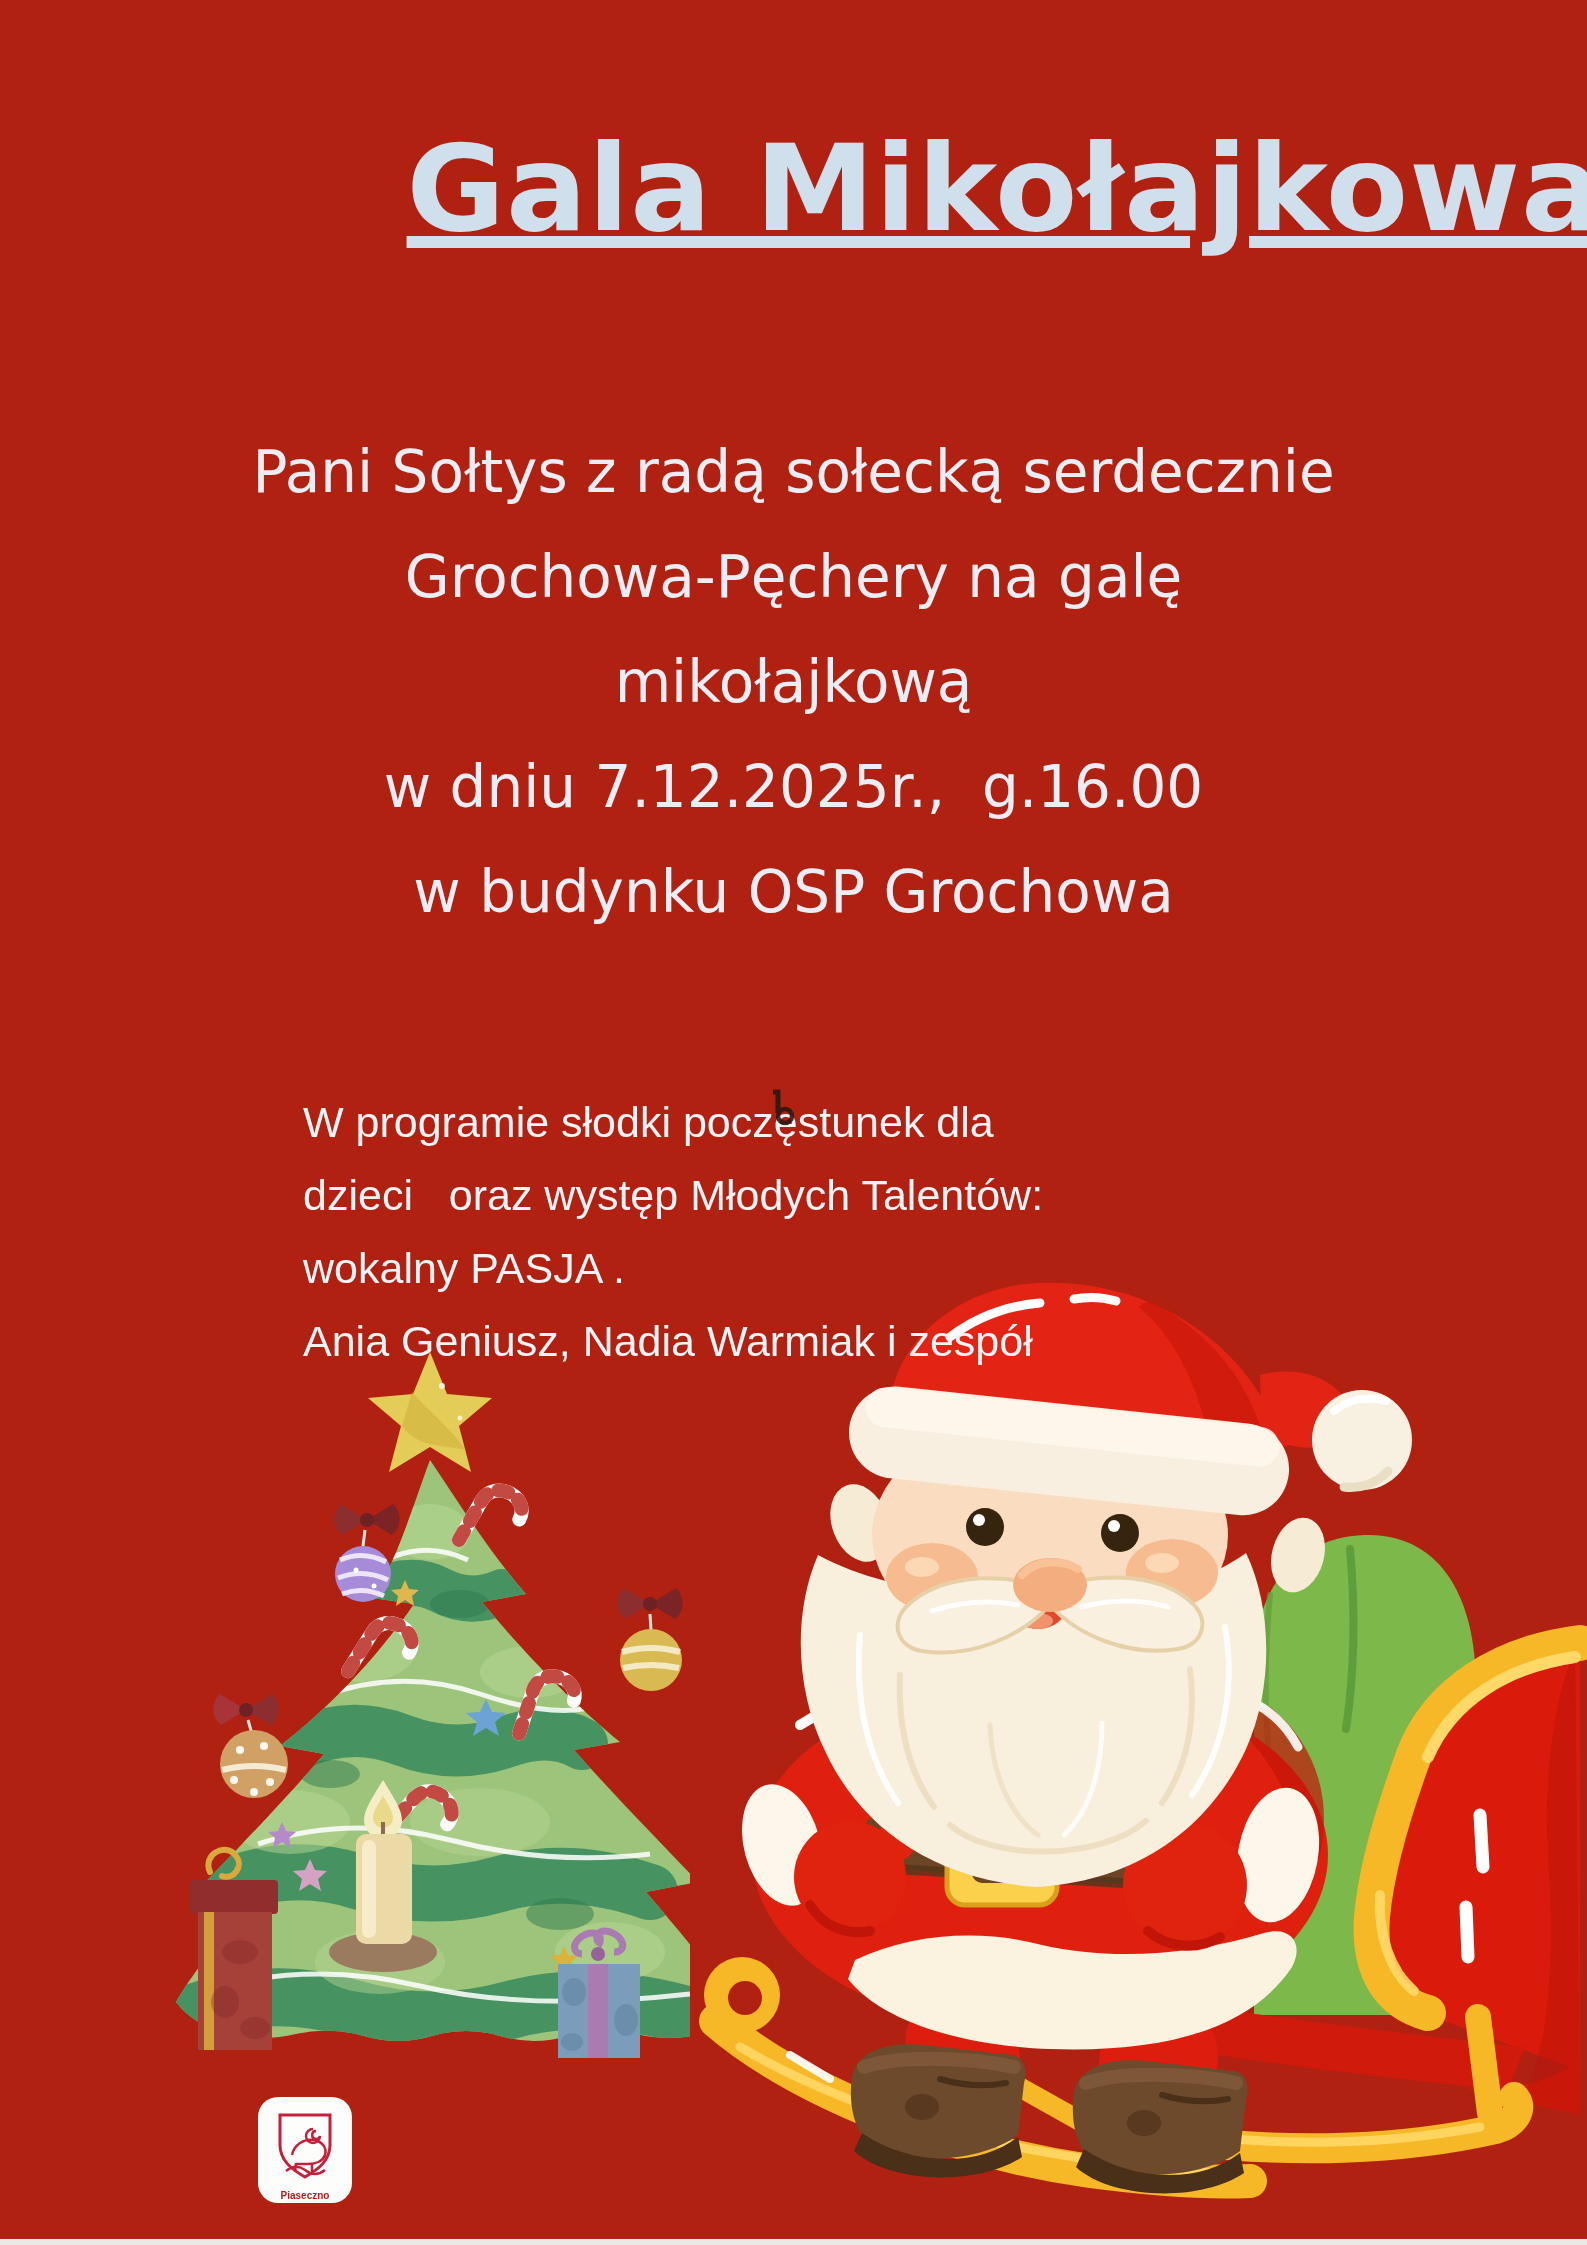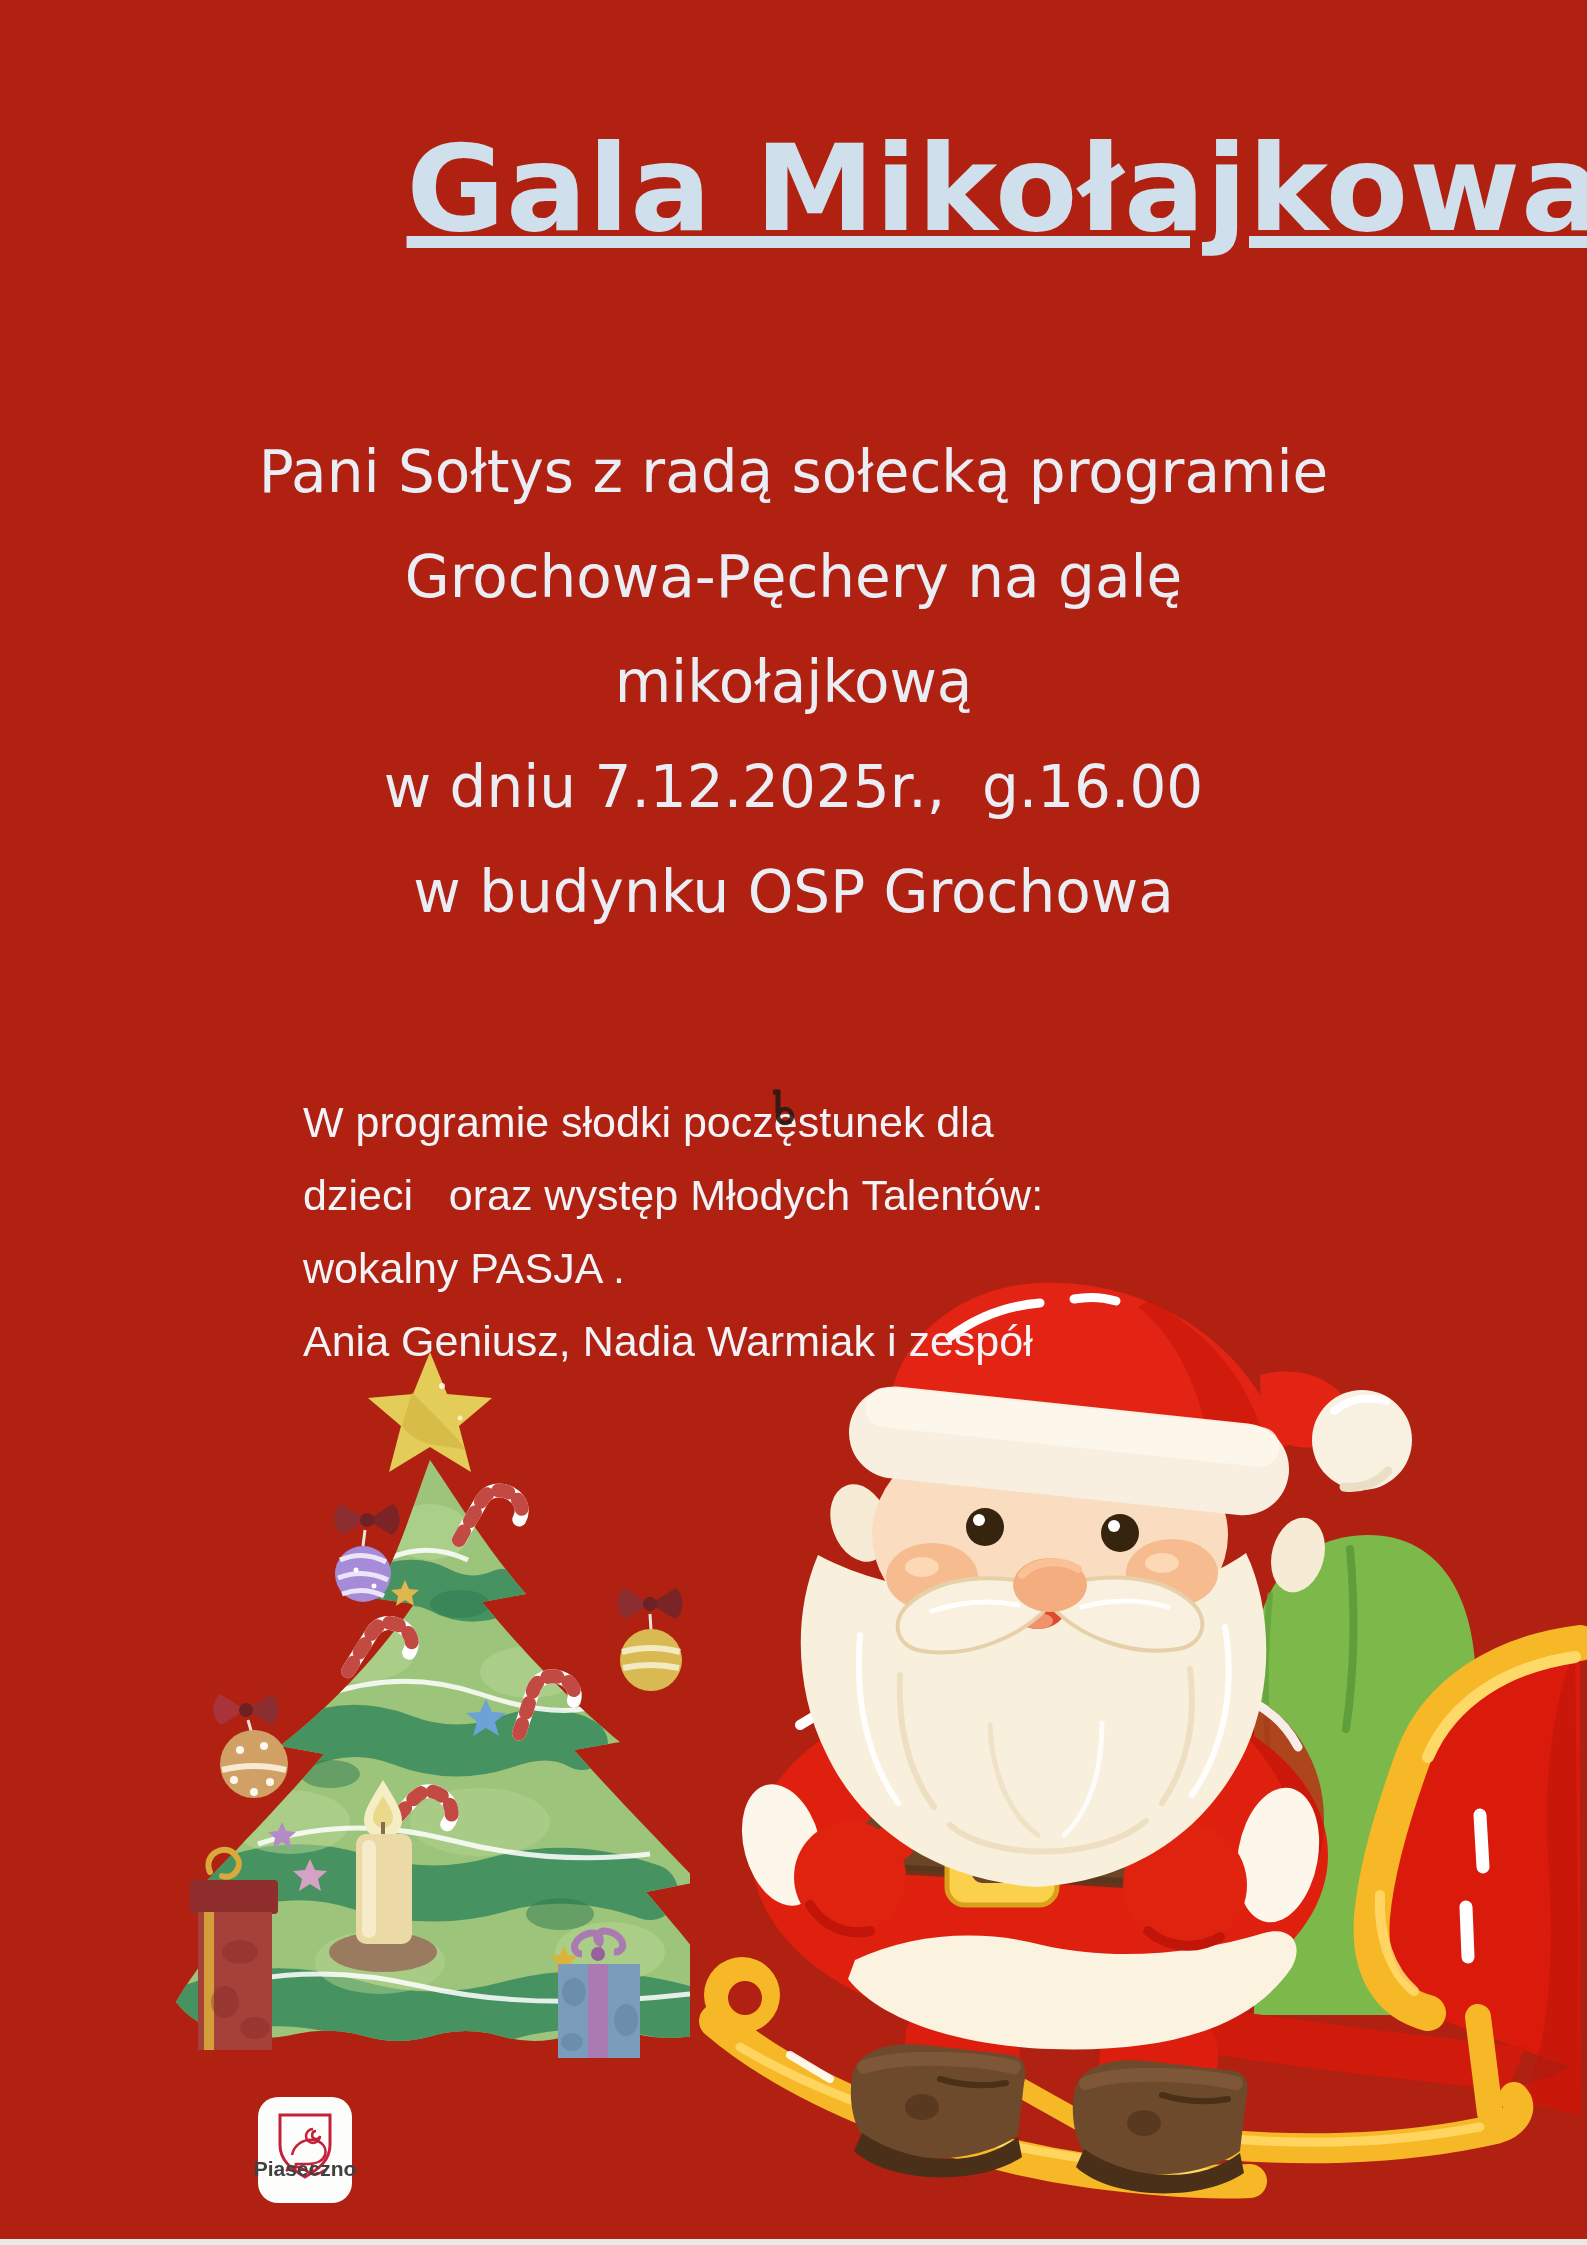--- a/index.html
+++ b/index.html
@@ -30,37 +30,37 @@
   #tree-wrap{left:130px;top:1352px;width:560px;height:710px;}
   #santa-wrap{left:650px;top:1255px;width:937px;height:990px;}
   #cursor-artifact{left:766px;top:1089px;width:30px;height:38px;z-index:4;opacity:.88;}
   .logo{
     position:absolute;left:258px;top:2097px;width:94px;height:106px;z-index:2;
     background:#fdfdfc;border-radius:20px;
     display:flex;flex-direction:column;align-items:center;justify-content:flex-end;
   }
   .logo svg{position:absolute;top:10px;left:0;}
   .logo-label{
-    position:relative;margin-bottom:22px;
-    font-family:"Liberation Sans",sans-serif;font-size:21px;font-weight:700;color:#404040;
+    position:relative;margin-bottom:2px;
+    font-family:"Liberation Sans",sans-serif;font-size:10px;font-weight:700;color:#b91c1c;
   }
   .bottom-strip{
     position:absolute;left:0;bottom:0;width:100%;height:6px;
     background:#ebe9e6;z-index:5;
   }
 </style>
 </head>
 <body>
 
 <div class="poster">
 
   <h1 class="title">Gala Mikołajkowa</h1>
 
   <div class="intro">
-    <div class="line">Pani Sołtys z radą sołecką programie</div>
+    <div class="line">Pani Sołtys z radą sołecką serdecznie</div>
     <div class="line">Grochowa-Pęchery na galę</div>
     <div class="line">mikołajkową</div>
     <div class="line">w dniu 7.12.2025r.,  g.16.00</div>
     <div class="line">w budynku OSP Grochowa</div>
   </div>
 
   <div class="program">
     <div class="line">W programie słodki poczęstunek dla</div>
     <div class="line">dzieci   oraz występ Młodych Talentów:</div>
     <div class="line">wokalny PASJA .</div>

